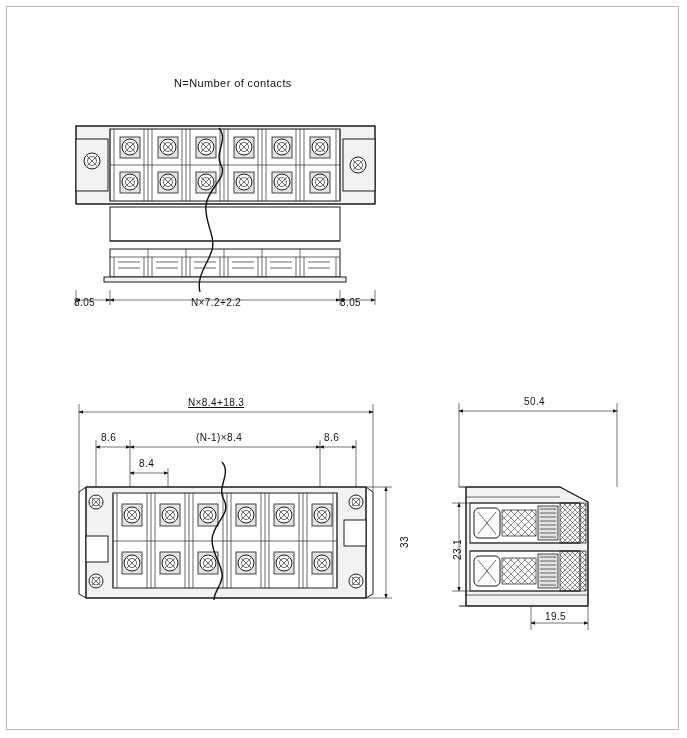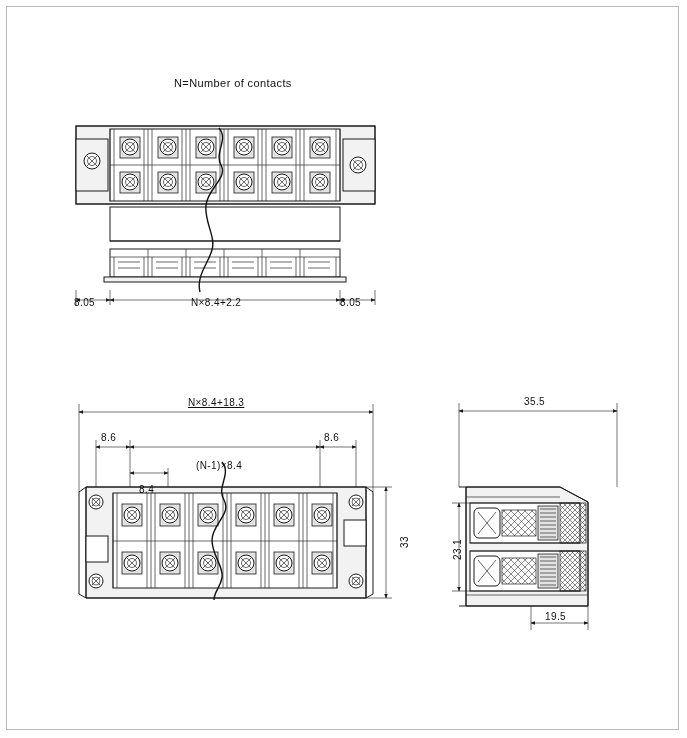--- a/index.html
+++ b/index.html
@@ -329,26 +329,26 @@
       <path class="ln-dim" marker-start="url(#al)" marker-end="url(#ar)" d="M459,503 L459,591"></path>
 
       <path class="ln-dim" d="M531,606 L531,630 M588,606 L588,630"></path>
       <path class="ln-dim" marker-start="url(#al)" marker-end="url(#ar)" d="M531,623 L588,623"></path>
     </g>
   </svg>
 
   <div class="lbl" style="left:174px;top:77px;">N=Number of contacts</div>
 
   <div class="lbl small" style="left:74px;top:297px;">8.05</div>
-  <div class="lbl small" style="left:191px;top:297px;">N×8.4+2.2</div>
+  <div class="lbl small" style="left:191px;top:297px;">N×7.2+2.2</div>
   <div class="lbl small" style="left:340px;top:297px;">8.05</div>
 
   <div class="lbl small" style="left:188px;top:397px;text-decoration:underline;">N×8.4+18.3</div>
   <div class="lbl small" style="left:101px;top:432px;">8.6</div>
-  <div class="lbl small" style="left:196px;top:432px;margin-top:28px;">(N-1)×8.4</div>
+  <div class="lbl small" style="left:196px;top:432px;">(N-1)×8.4</div>
   <div class="lbl small" style="left:324px;top:432px;">8.6</div>
-  <div class="lbl small" style="left:139px;top:484px;">8.4</div>
+  <div class="lbl small" style="left:139px;top:458px;">8.4</div>
   <div class="lbl small vert" style="left:399px;top:548px;">33</div>
 
-  <div class="lbl small" style="left:524px;top:396px;">35.5</div>
+  <div class="lbl small" style="left:524px;top:396px;">50.4</div>
   <div class="lbl small vert" style="left:452px;top:560px;">23.1</div>
   <div class="lbl small" style="left:545px;top:611px;text-align:center;">19.5</div>
 </div>
 
 </body></html>

